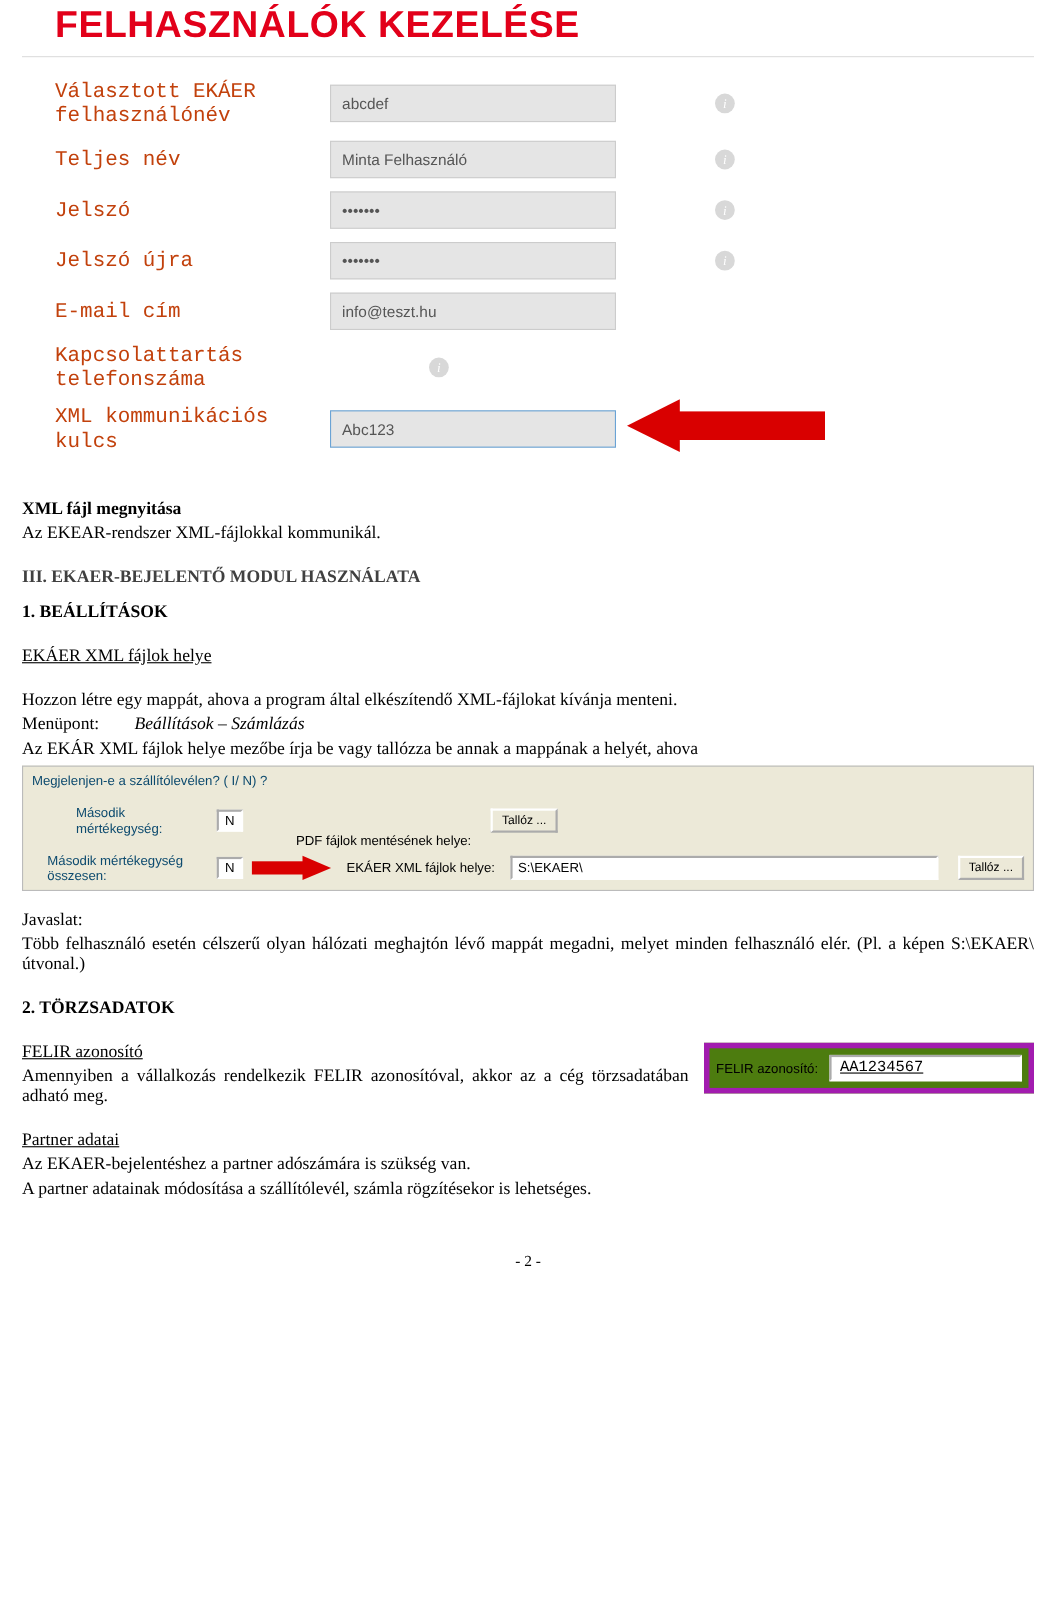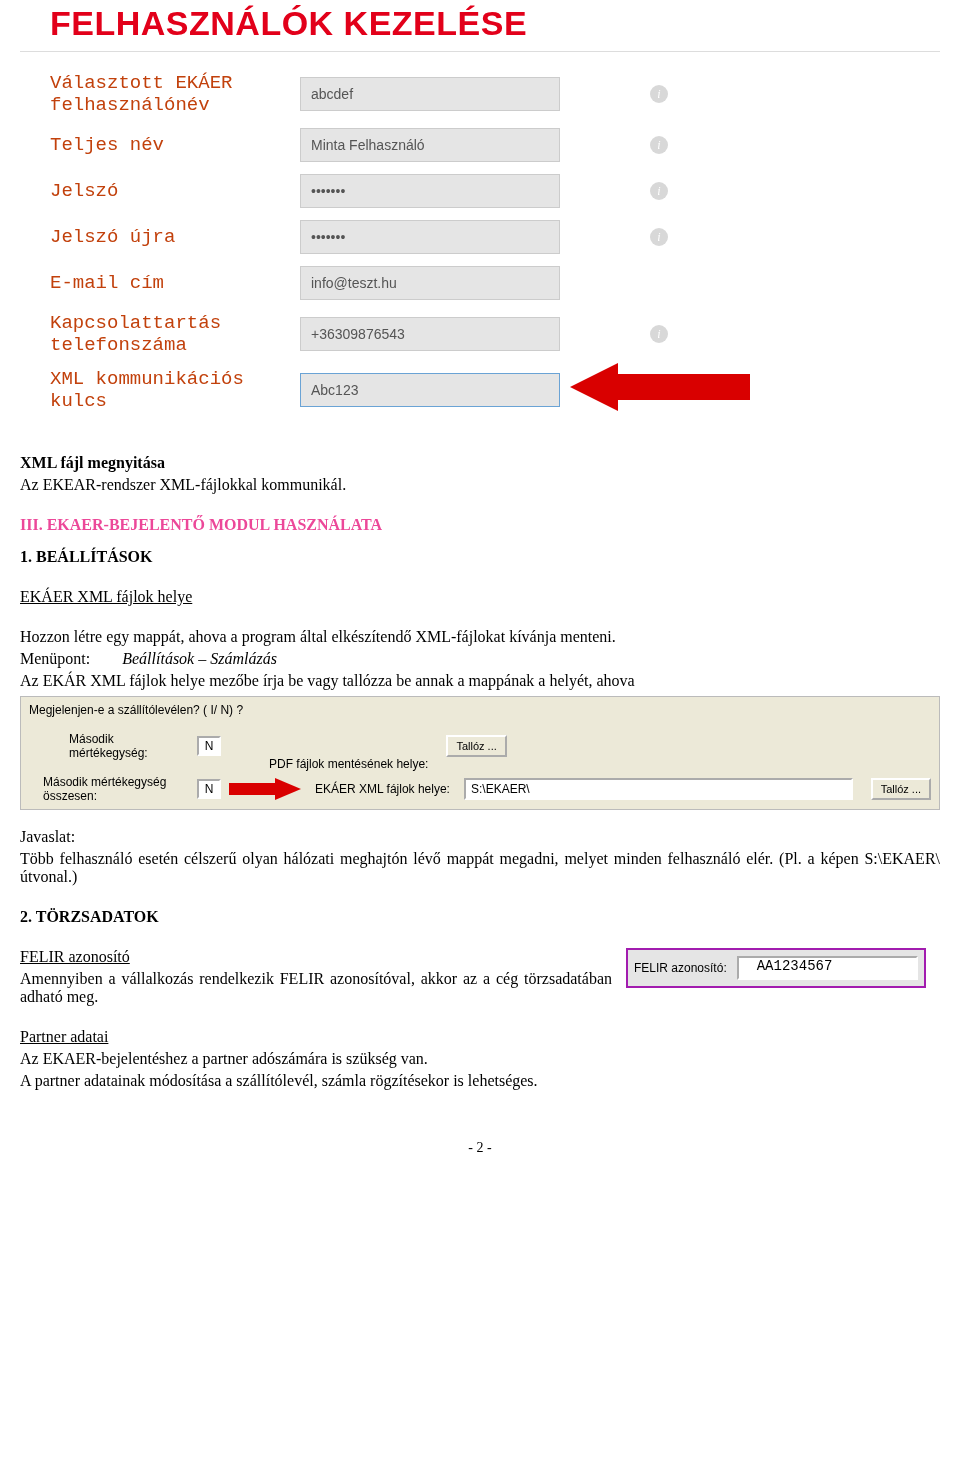--- a/index.html
+++ b/index.html
@@ -84,34 +84,34 @@
   }
   .red-arrow .shaft {
     position: absolute;
     left: 46px; top: 11px;
     width: 134px; height: 26px;
     background: #d90000;
   }
   .doc { margin-top: 15px; }
   .doc p { margin: 0 0 4px 0; text-align: justify; }
   .doc .bold { font-weight: bold; }
-  .doc .bluehead { color: #ec4899; font-weight: bold; margin-top: 22px; margin-bottom: 14px; }
+  .doc .bluehead { color: #404040; font-weight: bold; margin-top: 22px; margin-bottom: 14px; }
   .doc .u { text-decoration: underline; }
   .doc .italic { font-style: italic; }
   .dlg {
     margin: 6px 0 18px 0;
     font-family: 'MS Sans Serif', Tahoma, Arial, sans-serif;
     font-size: 12px;
     background: #ece9d8;
     border: 1px solid #bbb;
     padding: 6px 8px 6px 8px;
   }
   .dlg-row { display: flex; align-items: center; margin-bottom: 4px; gap: 8px; }
   .dlg-row.last { margin-bottom: 0; }
-  .dlg-label-left { width: 220px; color: #000000; }
+  .dlg-label-left { width: 220px; color: #0c4a6e; }
   .dlg-small-field {
     width: 24px; height: 20px;
     border: 2px inset #fff;
     background: #fff;
     font-size: 12px;
     text-align: center;
   }
   .dlg-label-mid { min-width: 150px; margin-left: 40px; margin-top: 36px; }
   .dlg-path-field {
     flex: 1;
@@ -149,40 +149,41 @@
   }
   .red-arrow2 .shaft {
     position: absolute;
     left: 0; top: 5px;
     width: 48px; height: 12px;
     background: #d90000;
   }
   .felir-box {
     float: right;
     width: 300px;
-    margin: 0 14px 6px 14px;
+    margin: 0 0 6px 14px;
     font-family: Tahoma, Arial, sans-serif;
     font-size: 12px;
-    background: #e5e5e5;
-    border: 2px solid #a21caf;
+    background: #4d7c0f;
+    border: 5px solid #a21caf;
     padding: 6px 6px;
     display: flex;
     align-items: center;
   }
   .felir-box .felir-label { margin-right: 10px; }
   .felir-box .felir-field {
     flex: 1;
     height: 24px;
     border: 2px inset #fff;
     background: #fff;
-    padding: 0 18px;
-    display: flex;
-    align-items: flex-start;
+    padding: 0 8px;
+    display: flex;
+    align-items: center;
     font-family: 'Courier New', monospace;
     font-size: 14px;
+    text-decoration: underline;
   }
   .clearfix::after { content: ""; display: block; clear: both; }
   .pagefoot { text-align: center; font-size: 14px; margin-top: 50px; }
 </style>
 </head>
 <body>
 
 <div class="form-title">FELHASZNÁLÓK KEZELÉSE</div>
 
 <div class="form-area">
@@ -222,23 +223,20 @@
   <div class="form-row">
     <div class="form-label">E-mail cím</div>
     <div class="form-field">
         <span>info@teszt.hu</span>
       </div>
   </div>
 
 
   <div class="form-row">
     <div class="form-label">Kapcsolattartás telefonszáma</div>
-    <div class="form-field">
-        <span>+36309876543</span>
-      </div>
     <div class="info-icon">i</div>
   </div>
 
   <div class="form-row">
     <div class="form-label">XML kommunikációs kulcs</div>
     <div class="form-field highlight">
         <span>Abc123</span>
       </div>
     <div class="red-arrow">
       <div class="head"></div>

